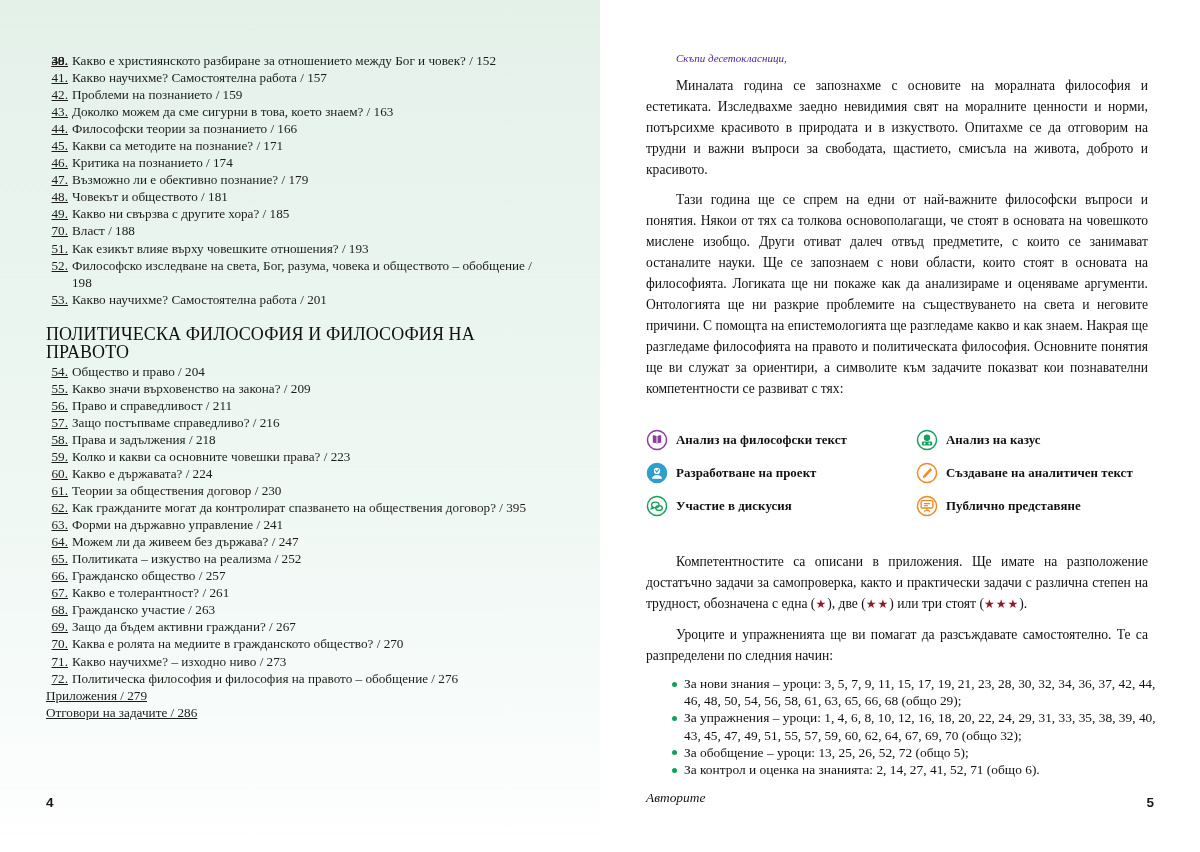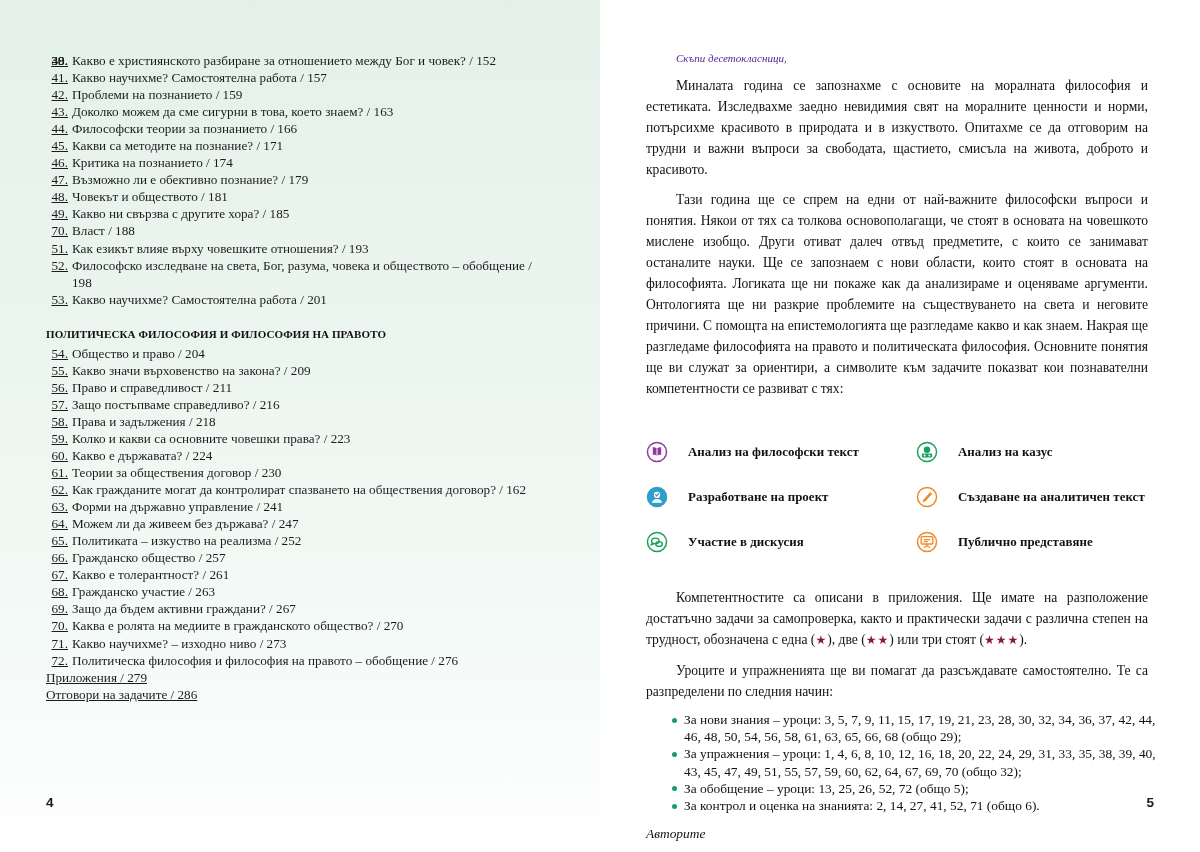--- a/index.html
+++ b/index.html
@@ -40,22 +40,22 @@
     white-space:normal;
   }
   .toc li .num{
     position:absolute;left:0;top:0;
     width:22px;text-align:right;
     font-size:13.2px;
     text-decoration:underline;
   }
   .toc li.nonum{padding-left:0;text-decoration:underline;}
   .toc-head{
-    font-size:11px;
-    font-weight:bold;
+    font-size:18px;
+    font-weight:normal;
     color:#101010;
     letter-spacing:.1px;
     margin:17px 0 2px 0;
     line-height:18px;
   }
 
   .pagenum{
     position:absolute;bottom:42px;
     font-family:"Liberation Sans","DejaVu Sans",sans-serif;
     font-weight:bold;font-size:13.5px;color:#1a1a1a;
@@ -80,21 +80,21 @@
     hyphens:manual;
   }
 
   
   .legend{
     margin:30px 0 0 0;
     display:grid;
     grid-template-columns:270px 1fr;
     row-gap:11px;
   }
-  .legend-item{display:flex;align-items:center;gap:20px;margin-top:12px;}
+  .legend-item{display:flex;align-items:center;gap:8px;}
   .legend-item .lbl{
     font-size:12.9px;font-weight:bold;color:#111;
     letter-spacing:.05px;
     line-height:14px;
   }
   .ico{width:22px;height:22px;flex:0 0 22px;display:block;}
 
   
   .star{color:#8b1a2b;font-size:12px;letter-spacing:1px;}
   ul.tasks{
@@ -153,21 +153,21 @@
 
     <ul class="toc" id="toc2">
         <li><span class="num">54.</span><span>Общество и право / 204</span></li>
         <li><span class="num">55.</span><span>Какво значи върховенство на закона? / 209</span></li>
         <li><span class="num">56.</span><span>Право и справедливост / 211</span></li>
         <li><span class="num">57.</span><span>Защо постъпваме справедливо? / 216</span></li>
         <li><span class="num">58.</span><span>Права и задължения / 218</span></li>
         <li><span class="num">59.</span><span>Колко и какви са основните човешки права? / 223</span></li>
         <li><span class="num">60.</span><span>Какво е държавата? / 224</span></li>
         <li><span class="num">61.</span><span>Теории за обществения договор / 230</span></li>
-        <li><span class="num">62.</span><span>Как гражданите могат да контролират спазването на обществения договор? / 162</span></li>
+        <li><span class="num">62.</span><span>Как гражданите могат да контролират спазването на обществения договор? / 395</span></li>
         <li><span class="num">63.</span><span>Форми на държавно управление / 241</span></li>
         <li><span class="num">64.</span><span>Можем ли да живеем без държава? / 247</span></li>
         <li><span class="num">65.</span><span>Политиката – изкуство на реализма / 252</span></li>
         <li><span class="num">66.</span><span>Гражданско общество / 257</span></li>
         <li><span class="num">67.</span><span>Какво е толерантност? / 261</span></li>
         <li><span class="num">68.</span><span>Гражданско участие / 263</span></li>
         <li><span class="num">69.</span><span>Защо да бъдем активни граждани? / 267</span></li>
         <li><span class="num">70.</span><span>Каква е ролята на медиите в гражданското общество? / 270</span></li>
         <li><span class="num">71.</span><span>Какво научихме? – изходно ниво / 273</span></li>
         <li><span class="num">72.</span><span>Политическа философия и философия на правото – обобщение / 276</span></li>

